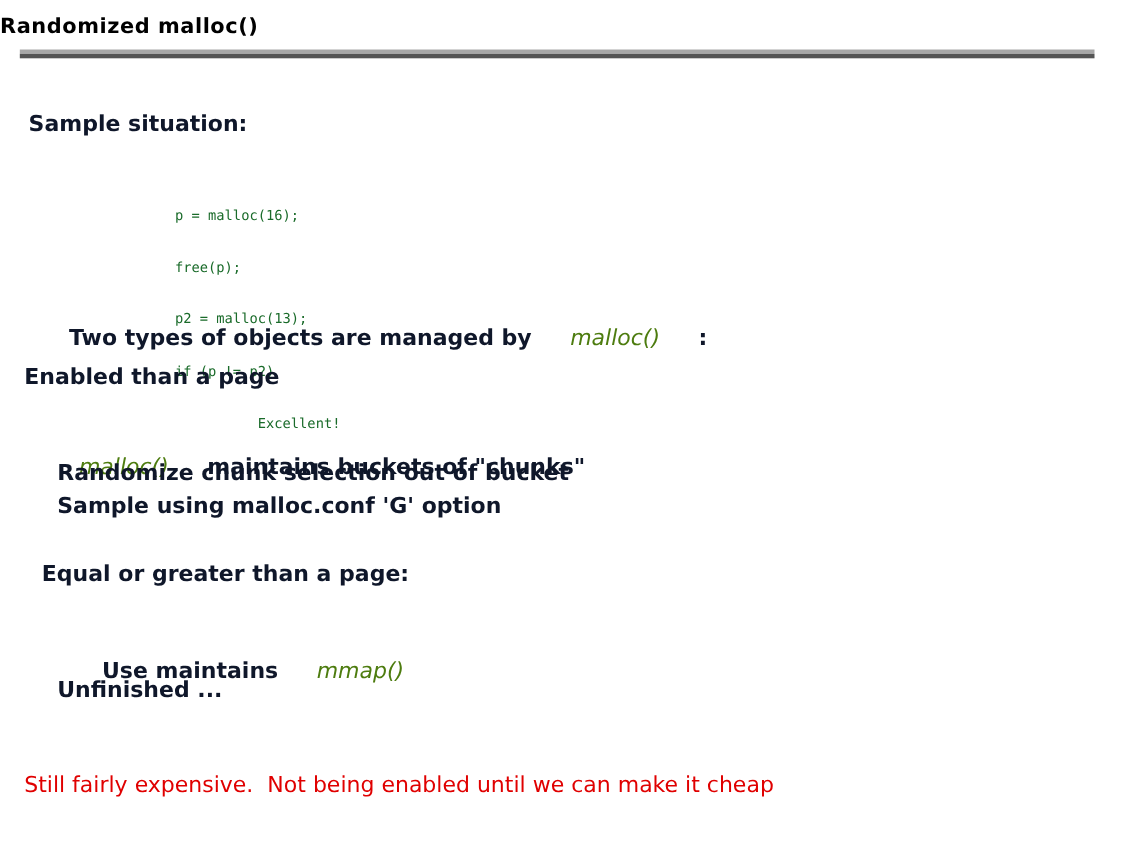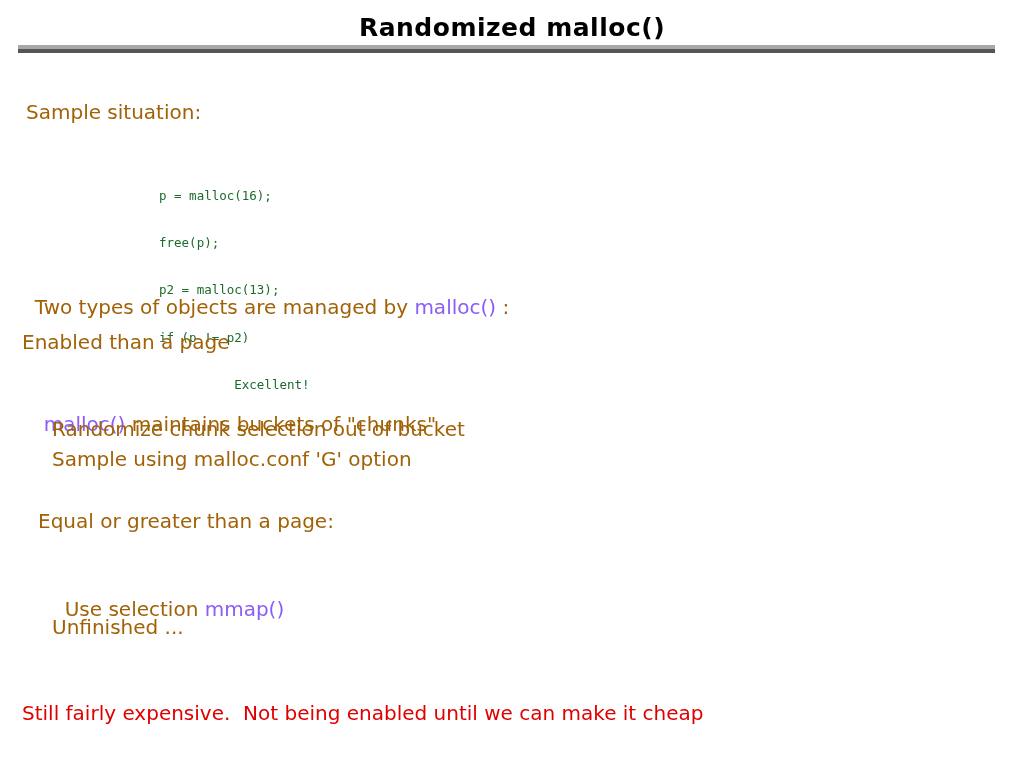--- a/index.html
+++ b/index.html
@@ -15,24 +15,23 @@
     overflow: hidden;
     font-family: "DejaVu Sans", sans-serif;
   }
 
   
   #slide-title {
     position: absolute;
     top: 13px;
     left: 0;
     width: 1024px;
-    text-align: center;
     font-family: "DejaVu Sans", sans-serif;
     font-weight: bold;
-    font-size: 25px;
+    font-size: 19px;
     letter-spacing: 0.5px;
     color: #000000;
     white-space: pre;
   }
 
   
   #title-rule {
     position: absolute;
     left: 18px;
     top: 45px;
@@ -50,25 +49,25 @@
 
   
   .line {
     position: absolute;
     white-space: pre;
     font-family: "DejaVu Sans", sans-serif;
     font-size: 20px;
     line-height: 24px;
     color: #2222cc;
   }
-  .blue  { color: #a16207; }
-  .green { color: #8b5cf6; }
+  .blue  { color: #0f172a; font-weight: bold; }
+  .green { color: #4d7c0f; font-style: italic; }
   .red   { color: #e00000; }
 
-  .seg { white-space: pre; }
+  .seg { white-space: pre; margin-left: 28px; }
 
   
   #code-block {
     position: absolute;
     left: 159px;
     top: 156px;
     font-family: "DejaVu Sans Mono", monospace;
     font-size: 12.5px;
     line-height: 15.8px;
     color: #1a6b2a;
@@ -106,18 +105,18 @@
   <span class="seg green">malloc()</span><span class="seg blue"> maintains buckets of "chunks"</span>
 </div>
 
 <div class="line blue" style="left:52px; top:417px;">Randomize chunk selection out of bucket</div>
 
 <div class="line blue" style="left:52px; top:447px;">Sample using malloc.conf 'G' option</div>
 
 <div class="line blue" style="left:38px; top:509px;">Equal or greater than a page:</div>
 
 <div class="line" style="left:52px; top:573px;">
-  <span class="seg blue">Use selection </span><span class="seg green">mmap()</span><span class="seg blue"></span>
+  <span class="seg blue">Use maintains </span><span class="seg green">mmap()</span><span class="seg blue"></span>
 </div>
 
 <div class="line blue" style="left:52px; top:603px;margin-top:12px;">Unfinished ...</div>
 
 <div class="line red" style="left:22px; top:701px;text-align:right;">Still fairly expensive.  Not being enabled until we can make it cheap</div>
 
 </body></html>

